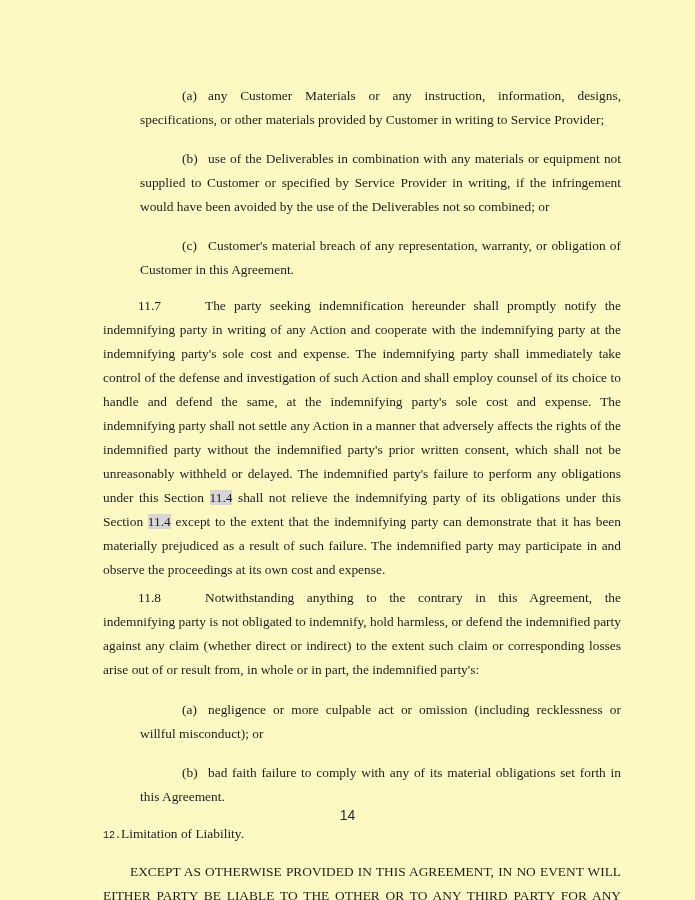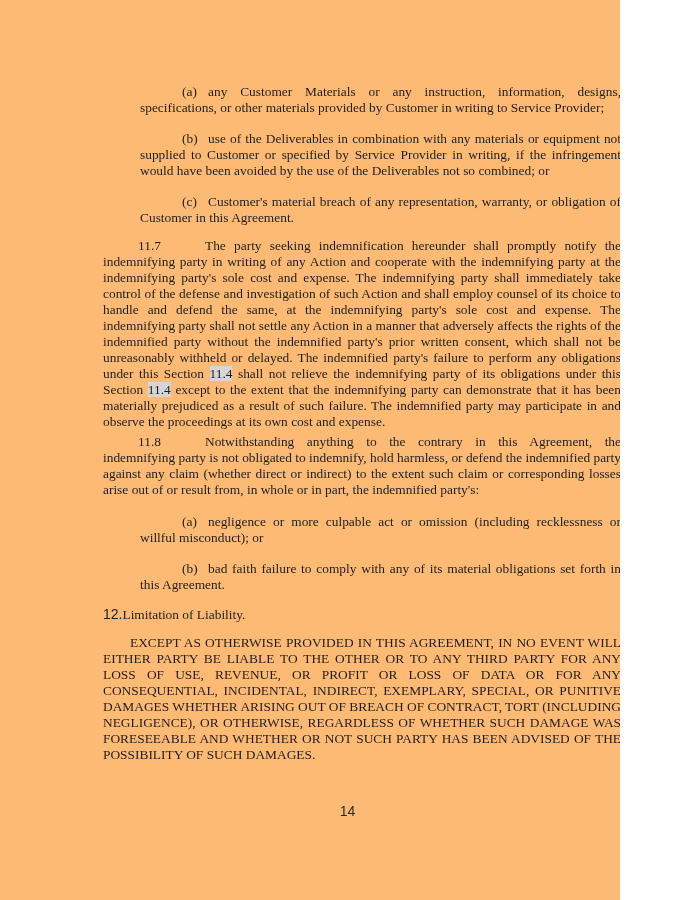--- a/index.html
+++ b/index.html
@@ -2,27 +2,27 @@
 <html><head>
 <meta charset="utf-8">
 <style>
   html, body {
     margin: 0;
     padding: 0;
     background: #ffffff;
   }
   .page {
     position: relative;
-    width: 620px;
+    width: 695px;
     height: 900px;
-    background: #fdba74;
+    background: #fef9c3;
     overflow: hidden;
     font-family: "Liberation Serif", serif;
     font-size: 13.4px;
-    line-height: 16px;
+    line-height: 24px;
     color: #1e1e1e;
   }
   .content {
     position: absolute;
     left: 103px;
     top: 84px;
     width: 518px;
     text-align: justify;
   }
   p { margin: 0; }
@@ -41,22 +41,22 @@
   
   .num-para { text-indent: 35px; }
   .num-para .num {
     display: inline-block;
     width: 67px;
     text-indent: 0;
   }
 
   .heading { text-indent: 0; }
   .heading .h-num {
-    font-family: Liberation Sans, sans-serif;
-    font-size: 14px;
+    font-family: Liberation Mono, monospace;
+    font-size: 10px;
     margin-top: 46px;
   }
 
   .caps-para { text-indent: 27px; }
 
   .hl { background: #d6d6d6; }
 
   .m16 { margin-bottom: 16px; font-family: Liberation Serif, serif; }
   .m15 { margin-bottom: 15px; }
   .m13 { margin-bottom: 13px; }

